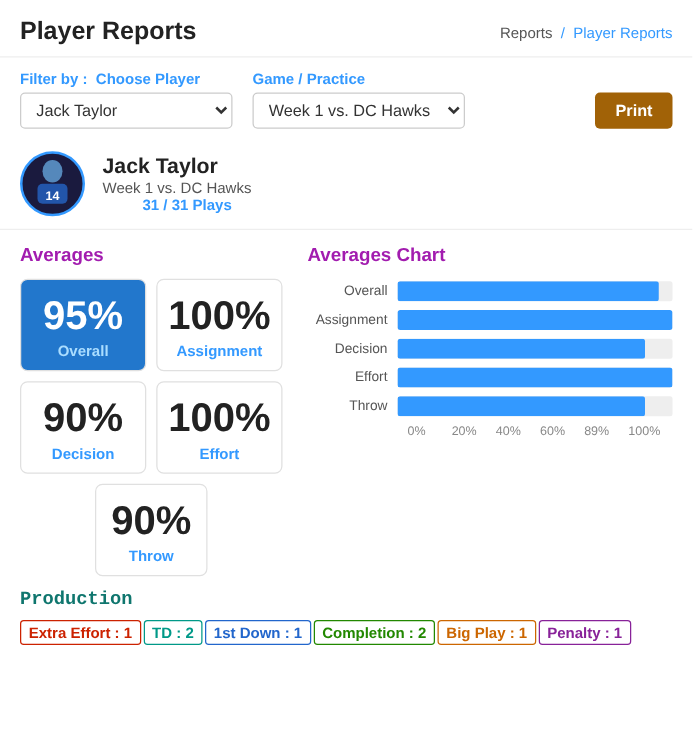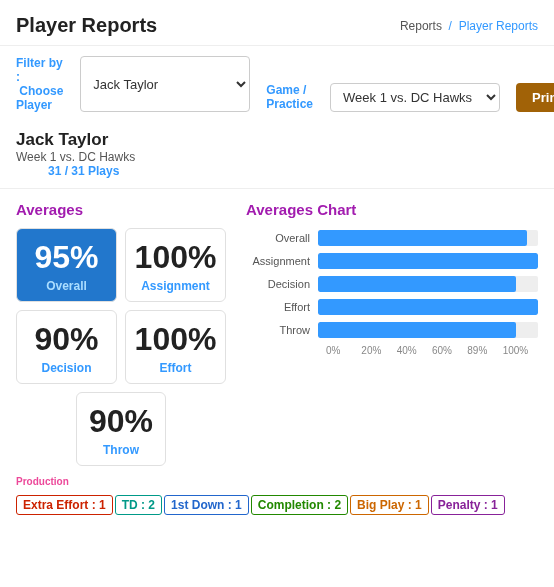--- a/index.html
+++ b/index.html
@@ -35,22 +35,22 @@
       color: #3399ff;
     }
     .filter-bar {
       display: flex;
       align-items: flex-end;
       gap: 16px;
       padding: 10px 16px 8px 16px;
     }
     .filter-group {
       display: flex;
-      flex-direction: row;
-      gap: 17px;
+      flex-direction: column;
+      gap: 4px;
     }
     .filter-label {
       font-size: 12px;
       color: #555;
     }
     .filter-label span {
       color: #3399ff;
       font-weight: 600;
     }
     select {
@@ -200,24 +200,25 @@
     .chart-x-label {
       flex: 1;
       text-align: left;
       font-size: 10px;
       color: #888;
     }
     .production-section {
       padding: 10px 16px 10px 16px;
     }
     .production-title {
-      font-size: 10px;
-      font-weight: bold;
-      color: #ec4899;
+      font-size: 15px;
+      font-weight: bold;
+      color: #0f766e;
       margin-bottom: 8px;
+      font-family: Liberation Mono, monospace;
     }
     .production-badges {
       display: flex;
       flex-wrap: wrap;
       gap: 0;
       font-size: 12px;
     }
     .prod-badge {
       padding: 2px 6px;
       border-radius: 3px;
@@ -259,20 +260,28 @@
       <span>Game / Practice</span>
     </div>
     <select>
       <option>Week 1 vs. DC Hawks</option>
     </select>
   </div>
   <button class="print-btn">Print</button>
 </div>
 
 <div class="player-card">
+  <div class="avatar-circle">
+
+    <svg width="40" height="44" viewBox="0 0 40 44" xmlns="http://www.w3.org/2000/svg">
+      <ellipse cx="20" cy="12" rx="8" ry="9" fill="#5588bb"></ellipse>
+      <rect x="8" y="22" width="24" height="16" rx="4" fill="#2255aa"></rect>
+      <text x="20" y="35" text-anchor="middle" font-size="10" fill="#fff" font-weight="bold">14</text>
+    </svg>
+  </div>
   <div class="player-info">
     <h2>Jack Taylor</h2>
     <div class="player-sub">Week 1 vs. DC Hawks</div>
     <div class="plays-badge">31 / 31 Plays</div>
   </div>
 </div>
 
 <div class="main-content">
 
   <div class="left-panel">

